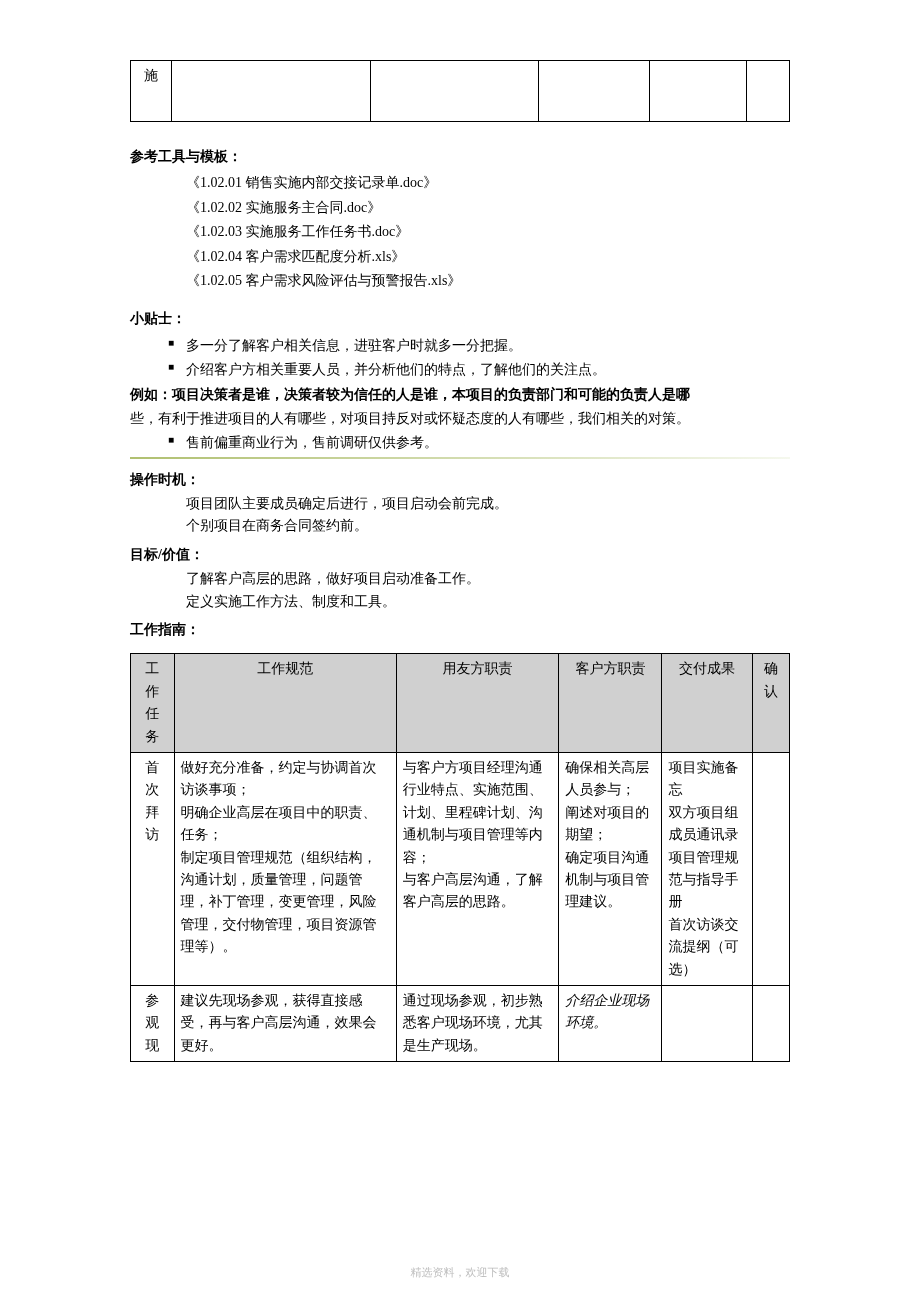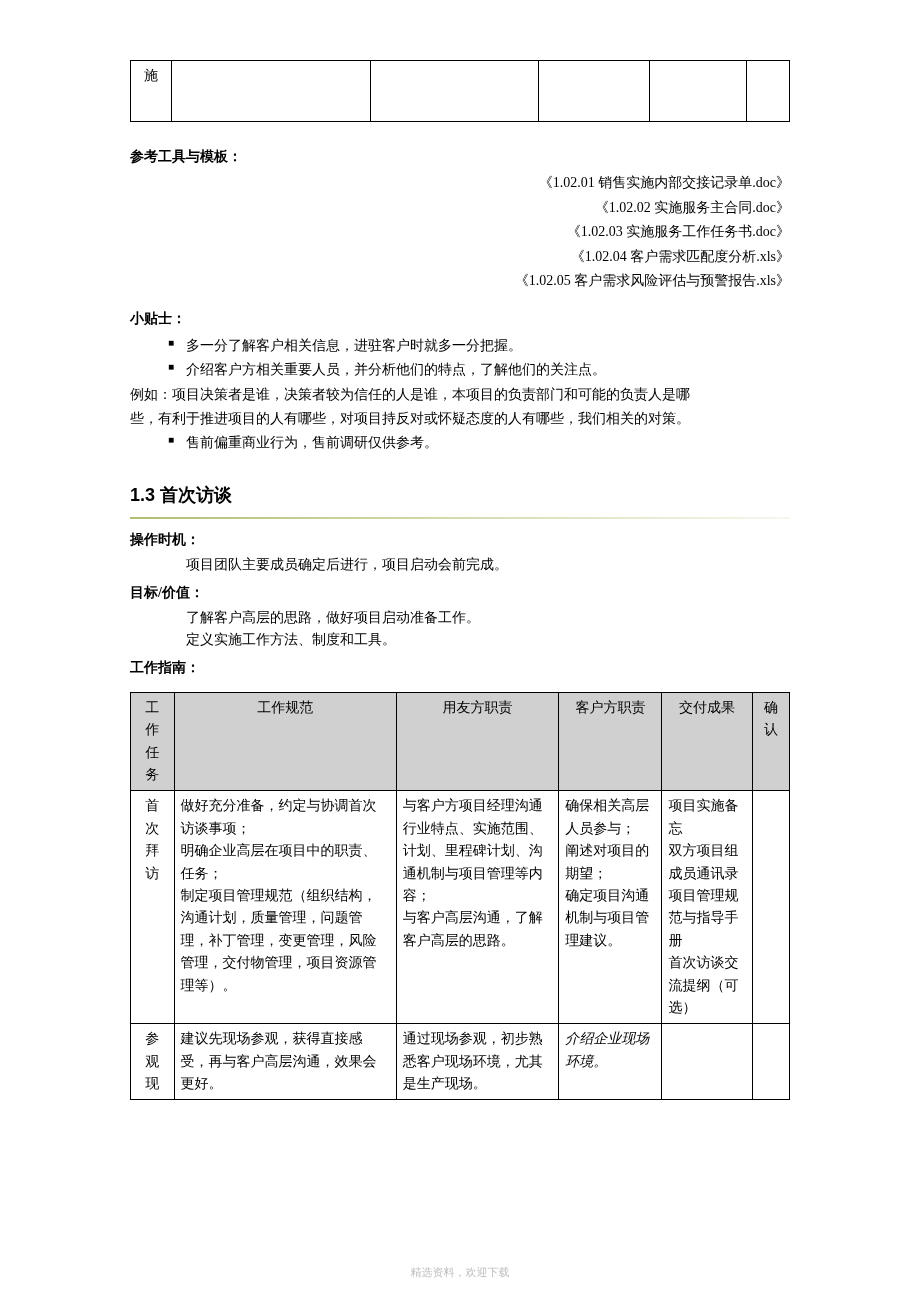--- a/index.html
+++ b/index.html
@@ -34,41 +34,41 @@
     text-align: center;
     vertical-align: top;
   }
   .bold-label {
     font-weight: bold;
     margin-top: 16px;
     margin-bottom: 4px;
   }
   .doc-list {
     margin: 0 0 4px 56px;
-    text-align: right;
   }
   .doc-list div {
     margin-bottom: 2px;
   }
   .tips-list {
     margin-left: 38px;
   }
   .tips-list .bullet-line {
     display: flex;
     align-items: flex-start;
     margin-bottom: 2px;
   }
   .tips-list .bullet {
     display: inline-block;
     width: 18px;
     font-size: 10px;
   }
   .indent-para {
     margin-left: 56px;
     text-indent: 0;
+    font-weight: bold;
   }
   .body-para {
     margin: 0 0 2px 0;
   }
   h2.section-title {
     font-family: "SimHei", "黑体", sans-serif;
     font-size: 18px;
     font-weight: bold;
     margin: 26px 0 8px 0;
   }
@@ -157,25 +157,25 @@
   </div>
   <div class="body-para indent-para">例如：项目决策者是谁，决策者较为信任的人是谁，本项目的负责部门和可能的负责人是哪</div>
   <div class="body-para">些，有利于推进项目的人有哪些，对项目持反对或怀疑态度的人有哪些，我们相关的对策。</div>
   <div class="tips-list">
     <div class="bullet-line">
       <span class="bullet">■</span>
       <span>售前偏重商业行为，售前调研仅供参考。</span>
     </div>
   </div>
 
-  <h2 class="section-title">1.3 首次访谈</h2>
   <div class="hr-gradient"></div>
 
   <div class="sub-label">操作时机：</div>
   <div class="sub-indent">项目团队主要成员确定后进行，项目启动会前完成。</div>
+  <div class="sub-indent">个别项目在商务合同签约前。</div>
 
   <div class="sub-label">目标/价值：</div>
   <div class="sub-indent">了解客户高层的思路，做好项目启动准备工作。</div>
   <div class="sub-indent">定义实施工作方法、制度和工具。</div>
 
   <div class="sub-label">工作指南：</div>
 
   <table class="guide-table">
     <tbody>
         <tr>

